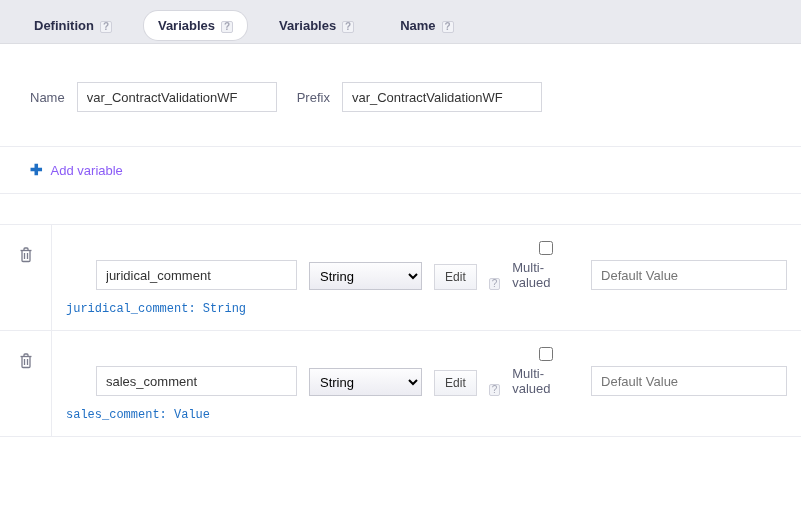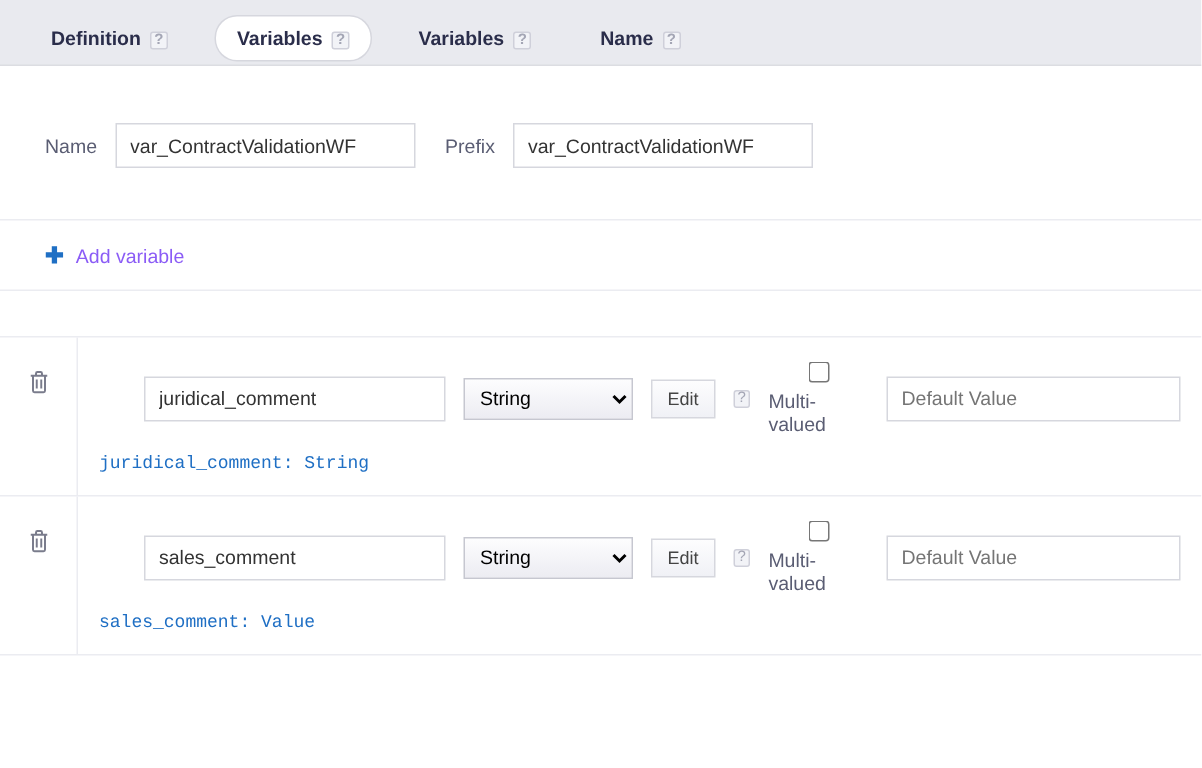--- a/index.html
+++ b/index.html
@@ -133,21 +133,21 @@
   color: #7a7c8c;
 }
 .trash-icon svg { width: 14px; height: 16px; display: block; }
 
 .var-body {
   flex: 1;
   padding: 16px 14px 14px 14px;
 }
 .var-body-top {
   display: flex;
-  align-items: center;
+  align-items: flex-end;
   gap: 12px;
   padding-left: 30px;
 }
 .var-name-input { width: 210px; }
 .type-select {
   width: 118px;
   height: 28px;
   border: 1px solid #c6c7d0;
   background: linear-gradient(#fdfdfe,#ececf2);
   font-size: 13px;

